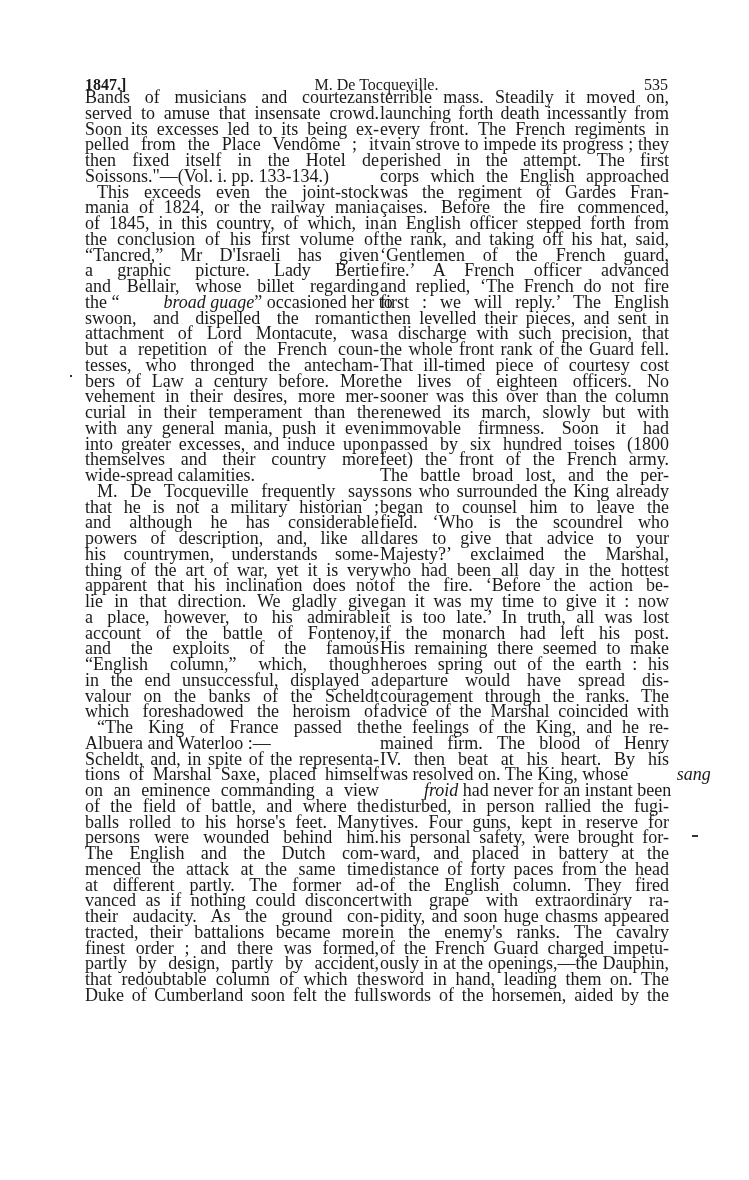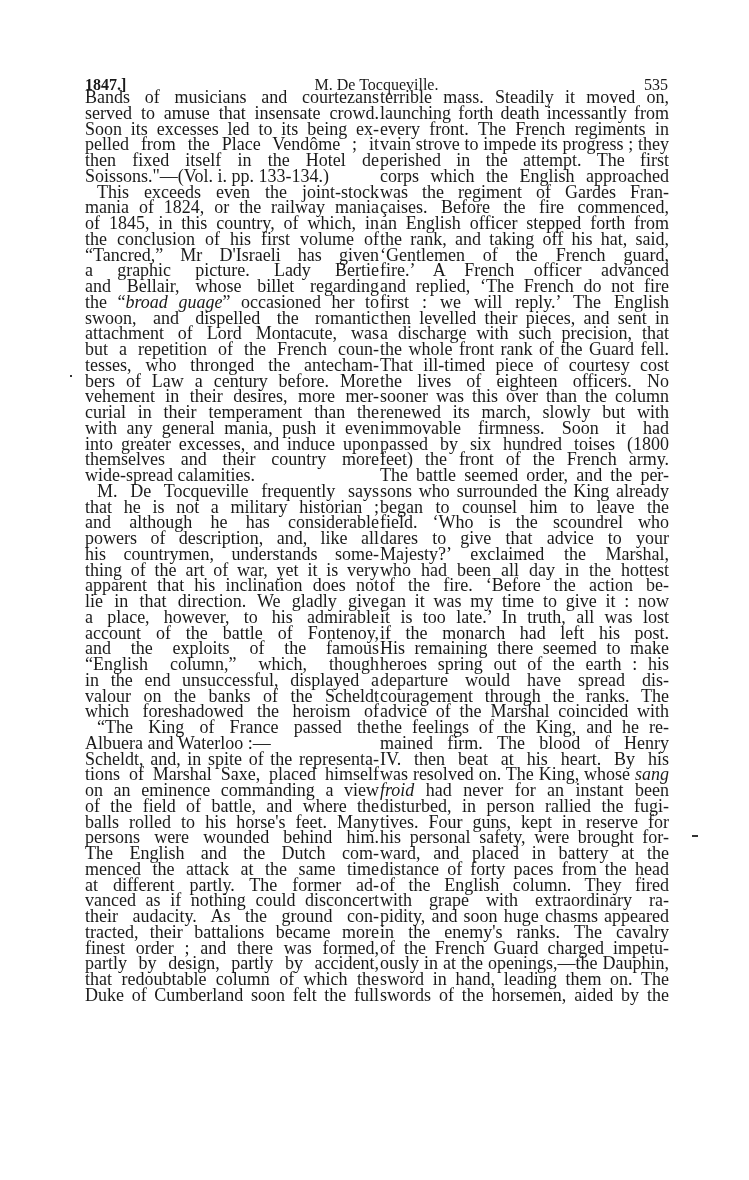--- a/index.html
+++ b/index.html
@@ -8,21 +8,21 @@
     .header { position: absolute; left: 85px; top: 76px; width: 583px; height: 20px; font-size: 16px; }
     .header .left { position: absolute; left: 0; top: 0; font-weight: bold; }
     .header .center { position: absolute; left: 0; right: 0; text-align: center; }
     .header .right { position: absolute; right: 0; top: 0; }
     .col { position: absolute; top: 90px; font-size: 18px; line-height: 15.75px; }
     .col.left { left: 85px; width: 294px; }
     .col.right { left: 380px; width: 289px; }
     .line { display: block; white-space: nowrap; text-align: justify; text-align-last: justify; height: 15.75px; overflow: visible; }
     .line.last { text-align-last: left; }
     .line.indent { padding-left: 12px; }
-    .it { font-style: italic; }
+    .it { font-style: italic; margin-left: 44px; }
     .mark { position: absolute; background: #333; }
   </style>
 </head>
 <body>
 
 <div class="header">
   <span class="left">1847.]</span>
   <span class="center">M. De Tocqueville.</span>
   <span class="right">535</span>
 </div>
@@ -105,21 +105,21 @@
     <span class="line">then levelled their pieces, and sent in</span>
     <span class="line">a discharge with such precision, that</span>
     <span class="line">the whole front rank of the Guard fell.</span>
     <span class="line">That ill-timed piece of courtesy cost</span>
     <span class="line">the lives of eighteen officers. No</span>
     <span class="line">sooner was this over than the column</span>
     <span class="line">renewed its march, slowly but with</span>
     <span class="line">immovable firmness. Soon it had</span>
     <span class="line">passed by six hundred toises (1800</span>
     <span class="line">feet) the front of the French army.</span>
-    <span class="line">The battle seemed order, and the per-</span>
+    <span class="line">The battle broad lost, and the per-</span>
     <span class="line">sons who surrounded the King already</span>
     <span class="line">began to counsel him to leave the</span>
     <span class="line">field. ‘Who is the scoundrel who</span>
     <span class="line">dares to give that advice to your</span>
     <span class="line">Majesty?’ exclaimed the Marshal,</span>
     <span class="line">who had been all day in the hottest</span>
     <span class="line">of the fire. ‘Before the action be-</span>
     <span class="line">gan it was my time to give it : now</span>
     <span class="line">it is too late.’ In truth, all was lost</span>
     <span class="line">if the monarch had left his post.</span>

